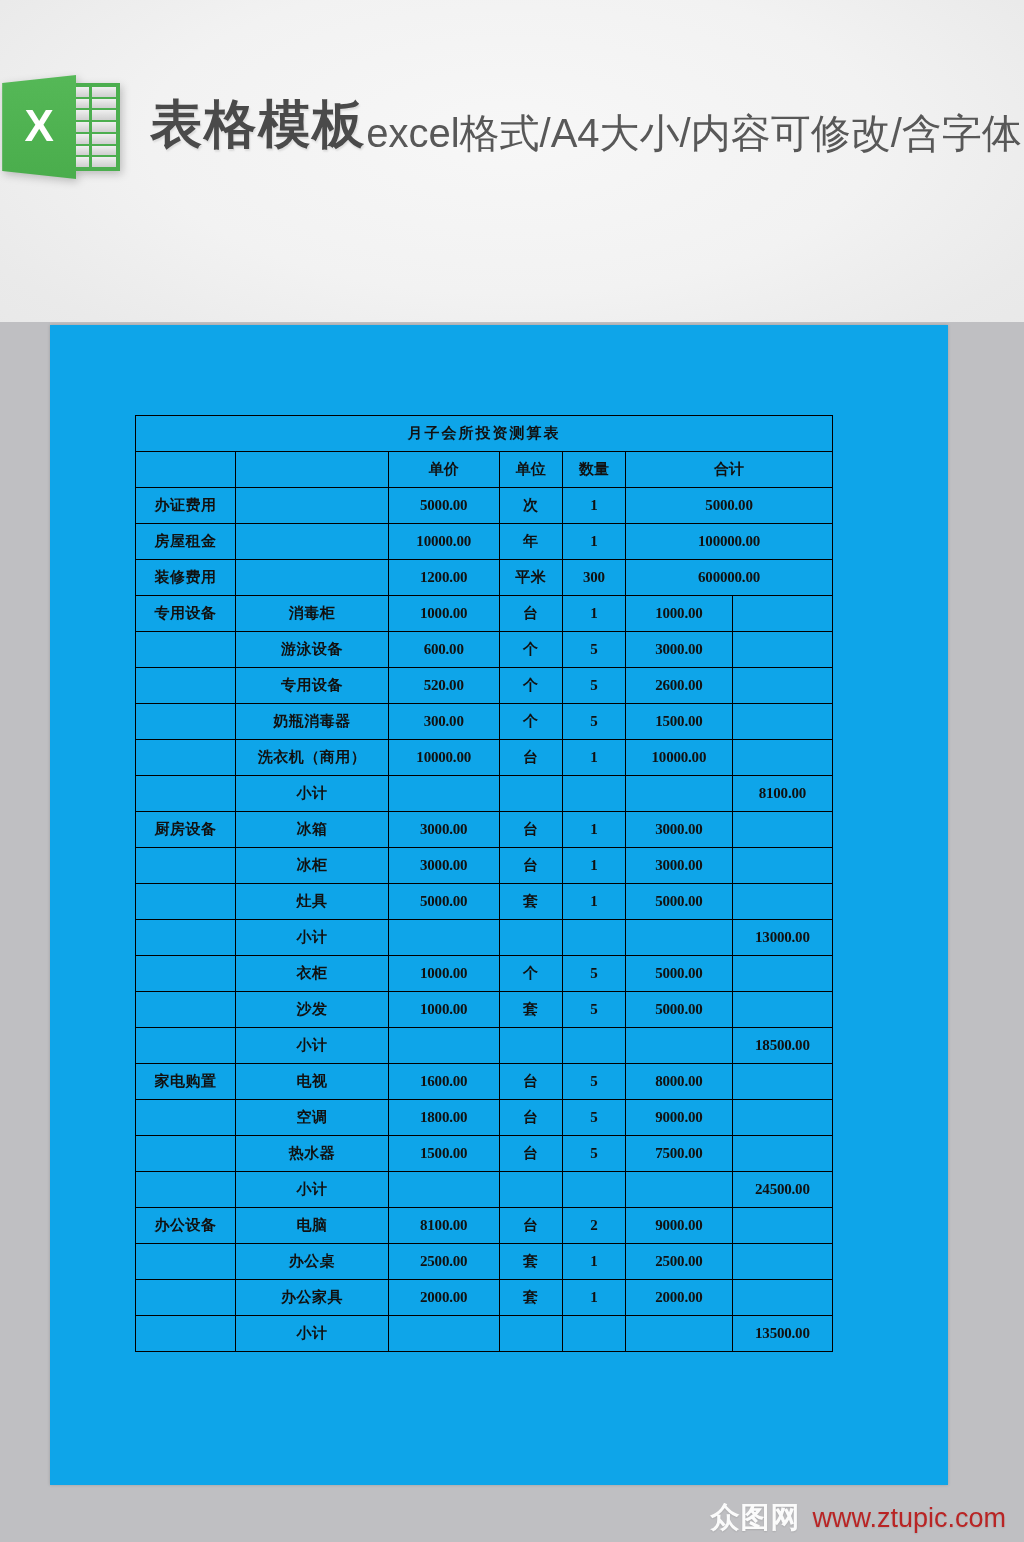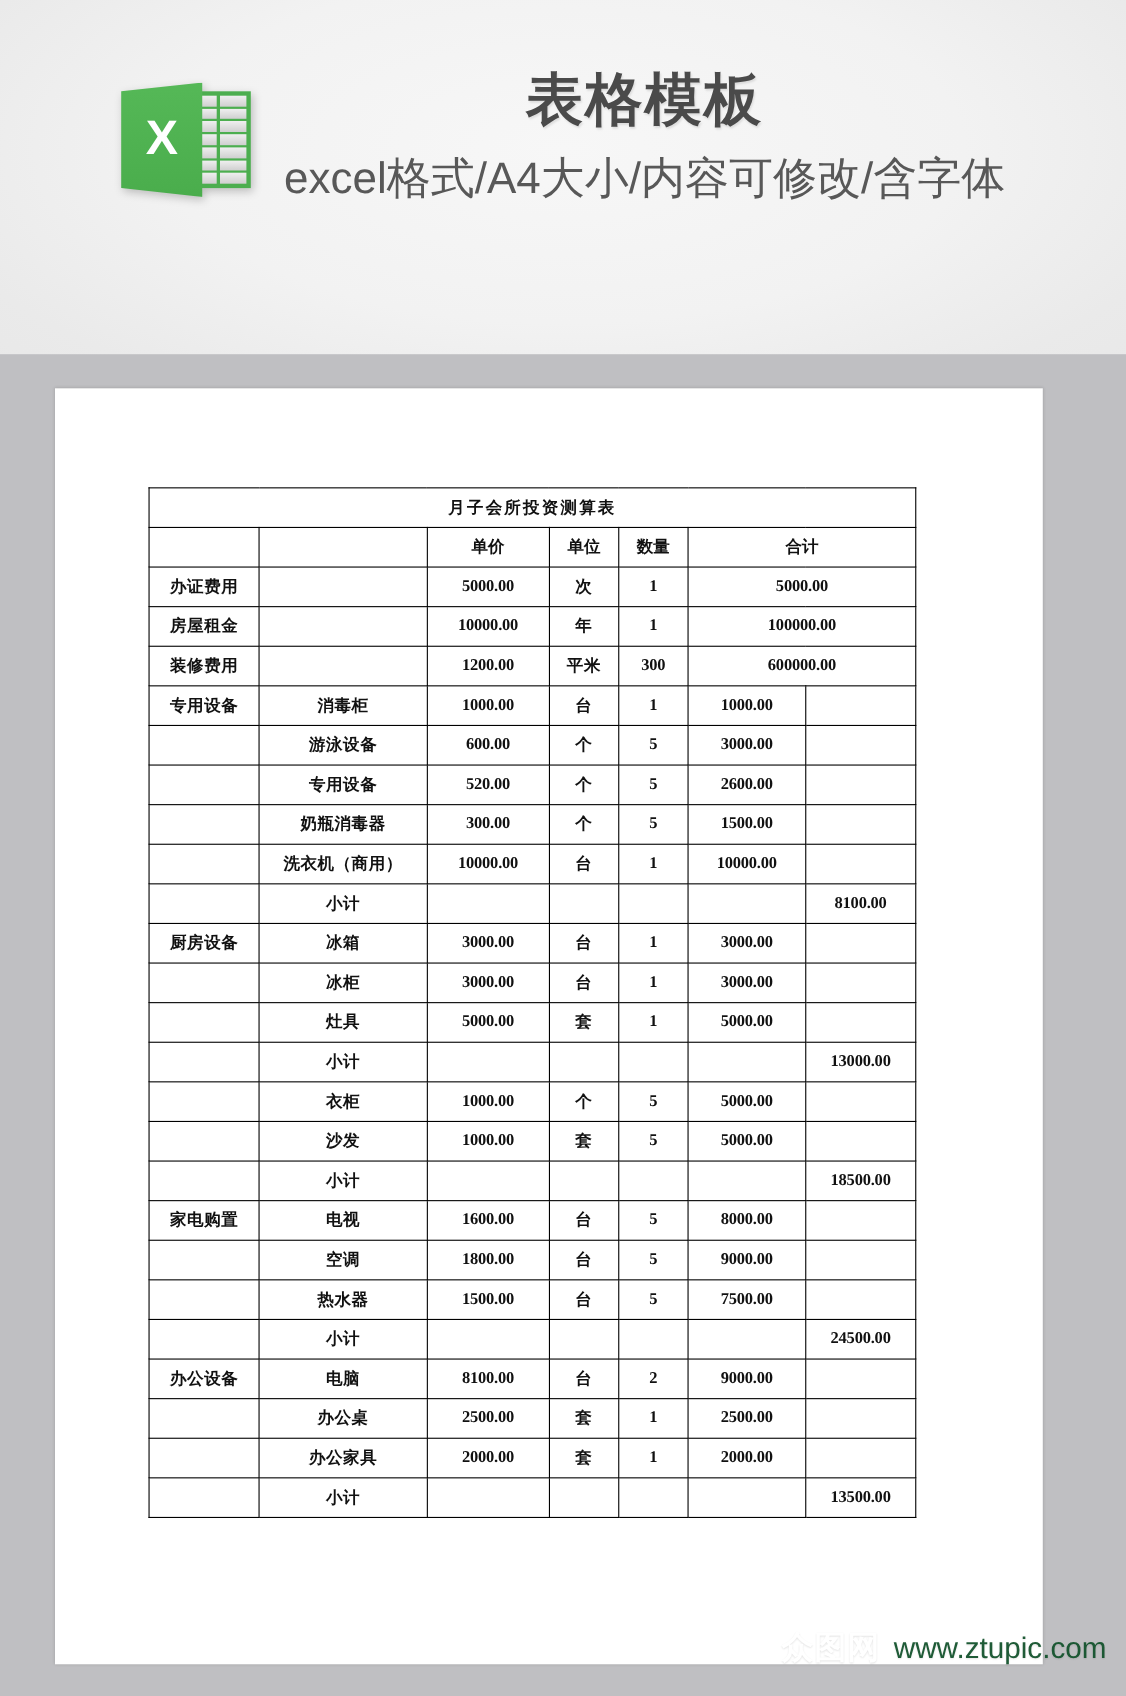--- a/index.html
+++ b/index.html
@@ -74,21 +74,21 @@
     height: 46px;
     color: #ffffff;
     font-size: 44px;
     font-weight: bold;
     line-height: 46px;
     text-align: center;
     font-family: "Liberation Sans", sans-serif;
   }
   .banner-text {
     display: flex;
-    flex-direction: column;
+    flex-direction: row;
     align-items: center;
   }
   .banner-title {
     font-size: 52px;
     font-weight: bold;
     color: #4a4a4a;
     letter-spacing: 2px;
     line-height: 1.1;
     text-shadow: 1px 2px 2px rgba(0,0,0,0.10);
   }
@@ -100,23 +100,22 @@
     white-space: nowrap;
   }
 
   
   .page {
     position: absolute;
     left: 50px;
     top: 325px;
     width: 898px;
     height: 1160px;
-    background: #ffffff;
+    background: #0ea5e9;
     box-shadow: 0 0 3px rgba(0,0,0,0.18);
-    margin-top: 28px;
   }
 
   
   .sheet-wrap {
     position: absolute;
     left: 85px;
     top: 90px;
     width: 698px;
   }
   table.xls {
@@ -165,37 +164,37 @@
   col.c3 { width: 102px; }
   col.c4 { width: 58px; }
   col.c5 { width: 58px; }
   col.c6 { width: 98px; }
   col.c7 { width: 92px; }
 
   
   .watermark {
     position: absolute;
     right: 18px;
-    bottom: 24px;
+    bottom: 4px;
     display: flex;
     align-items: center;
     gap: 12px;
     opacity: 0.95;
   }
   .wm-logo {
     font-size: 29px;
     font-weight: bold;
     color: #ffffff;
     letter-spacing: 1px;
     text-shadow: 0 1px 2px rgba(0,0,0,0.12);
     font-family: "DejaVu Sans", sans-serif;
   }
   .wm-url {
     font-size: 27px;
-    color: #14532d;
+    color: #b91c1c;
     text-shadow: 0 1px 2px rgba(0,0,0,0.12);
     font-family: "Liberation Sans", sans-serif;
   }
 </style>
 </head>
 <body>
 
 <div class="banner">
   <div class="banner-inner">
 

